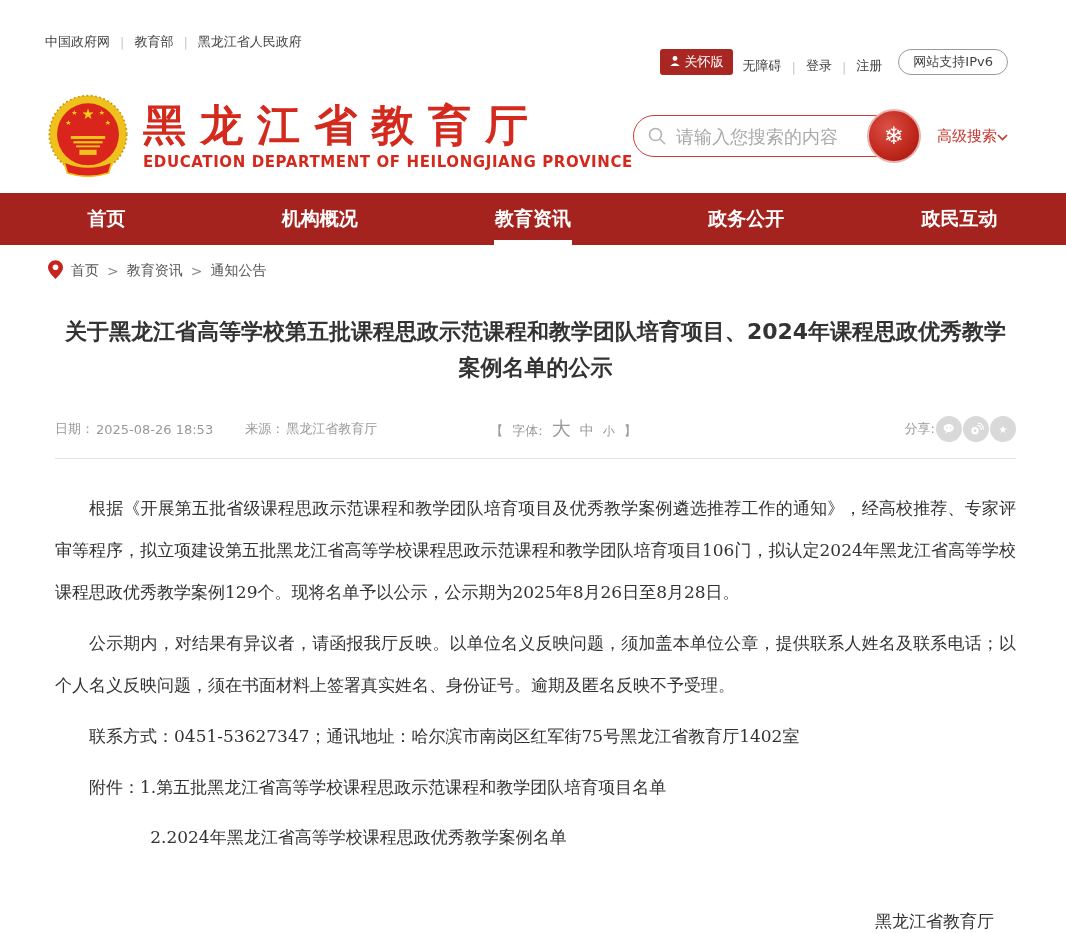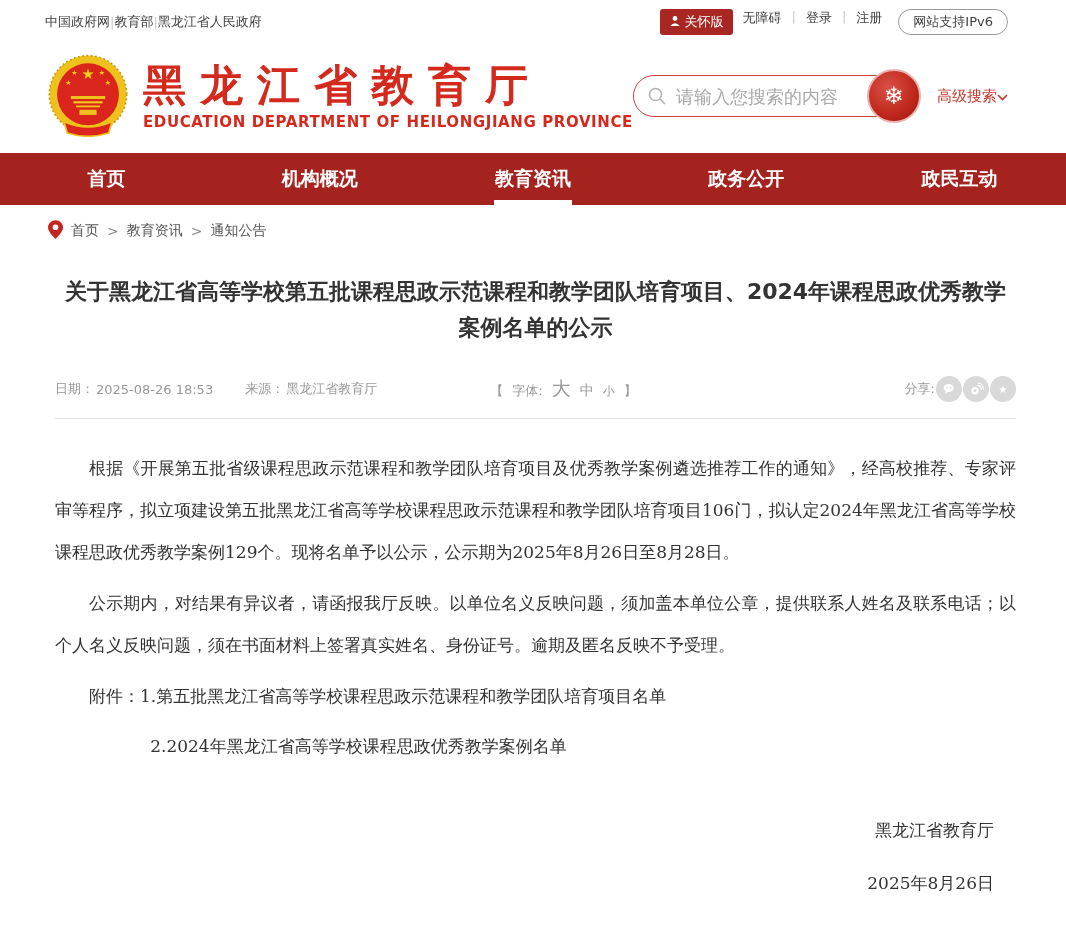--- a/index.html
+++ b/index.html
@@ -7,24 +7,24 @@
   body {
     width:1066px; height:933px; overflow:hidden;
     font-family:"DejaVu Sans","Liberation Sans",sans-serif;
     color:#333;
   }
   
   .topbar {
     display:flex; align-items:center;
     padding:9px 58px 6px 45px; font-size:13px; color:#404040;
   }
-  .topbar-left { display:flex; align-items:center; }
+  .topbar-left { display:flex; align-items:center; gap:10px; }
   .topbar-left a { color:#404040; text-decoration:none; }
   .tb-sep { color:#c9c9c9; }
-  .topbar-right { margin-left:auto; display:flex; align-items:flex-start; gap:10px; }
+  .topbar-right { margin-left:auto; display:flex; align-items:flex-end; gap:10px;margin-top:40px; }
   .care-btn {
     background:#a82723; color:#fff; border:none; border-radius:3px;
     display:flex; align-items:center; gap:4px;
     font-size:13px; padding:4px 9px; cursor:pointer;
   }
   .topbar-right a { color:#404040; text-decoration:none; }
   .ipv6-pill {
     border:1px solid #9a9a9a; border-radius:13px; padding:3px 14px;
     font-size:13px; color:#404040; background:#fff; margin-left:6px;
   }
@@ -279,20 +279,21 @@
         <svg width="16" height="16" viewBox="0 0 24 24">
             <text x="12" y="17.5" font-size="15" fill="#fff" text-anchor="middle">★</text>
           </svg>
       </button>
     </div>
   </div>
 
   <div class="article-body">
     <p>根据《开展第五批省级课程思政示范课程和教学团队培育项目及优秀教学案例遴选推荐工作的通知》，经高校推荐、专家评审等程序，拟立项建设第五批黑龙江省高等学校课程思政示范课程和教学团队培育项目106门，拟认定2024年黑龙江省高等学校课程思政优秀教学案例129个。现将名单予以公示，公示期为2025年8月26日至8月28日。</p>
     <p>公示期内，对结果有异议者，请函报我厅反映。以单位名义反映问题，须加盖本单位公章，提供联系人姓名及联系电话；以个人名义反映问题，须在书面材料上签署真实姓名、身份证号。逾期及匿名反映不予受理。</p>
+    <p>联系方式：0451-53627347；通讯地址：哈尔滨市南岗区红军街75号黑龙江省教育厅1402室</p>
     <p class="attach-1">附件：1.第五批黑龙江省高等学校课程思政示范课程和教学团队培育项目名单</p>
     <p class="attach-2">2.2024年黑龙江省高等学校课程思政优秀教学案例名单</p>
   </div>
 
   <div class="signature-block">
     <div class="sig-name">黑龙江省教育厅</div>
     <div class="sig-date">2025年8月26日</div>
   </div>
 </div>
 

